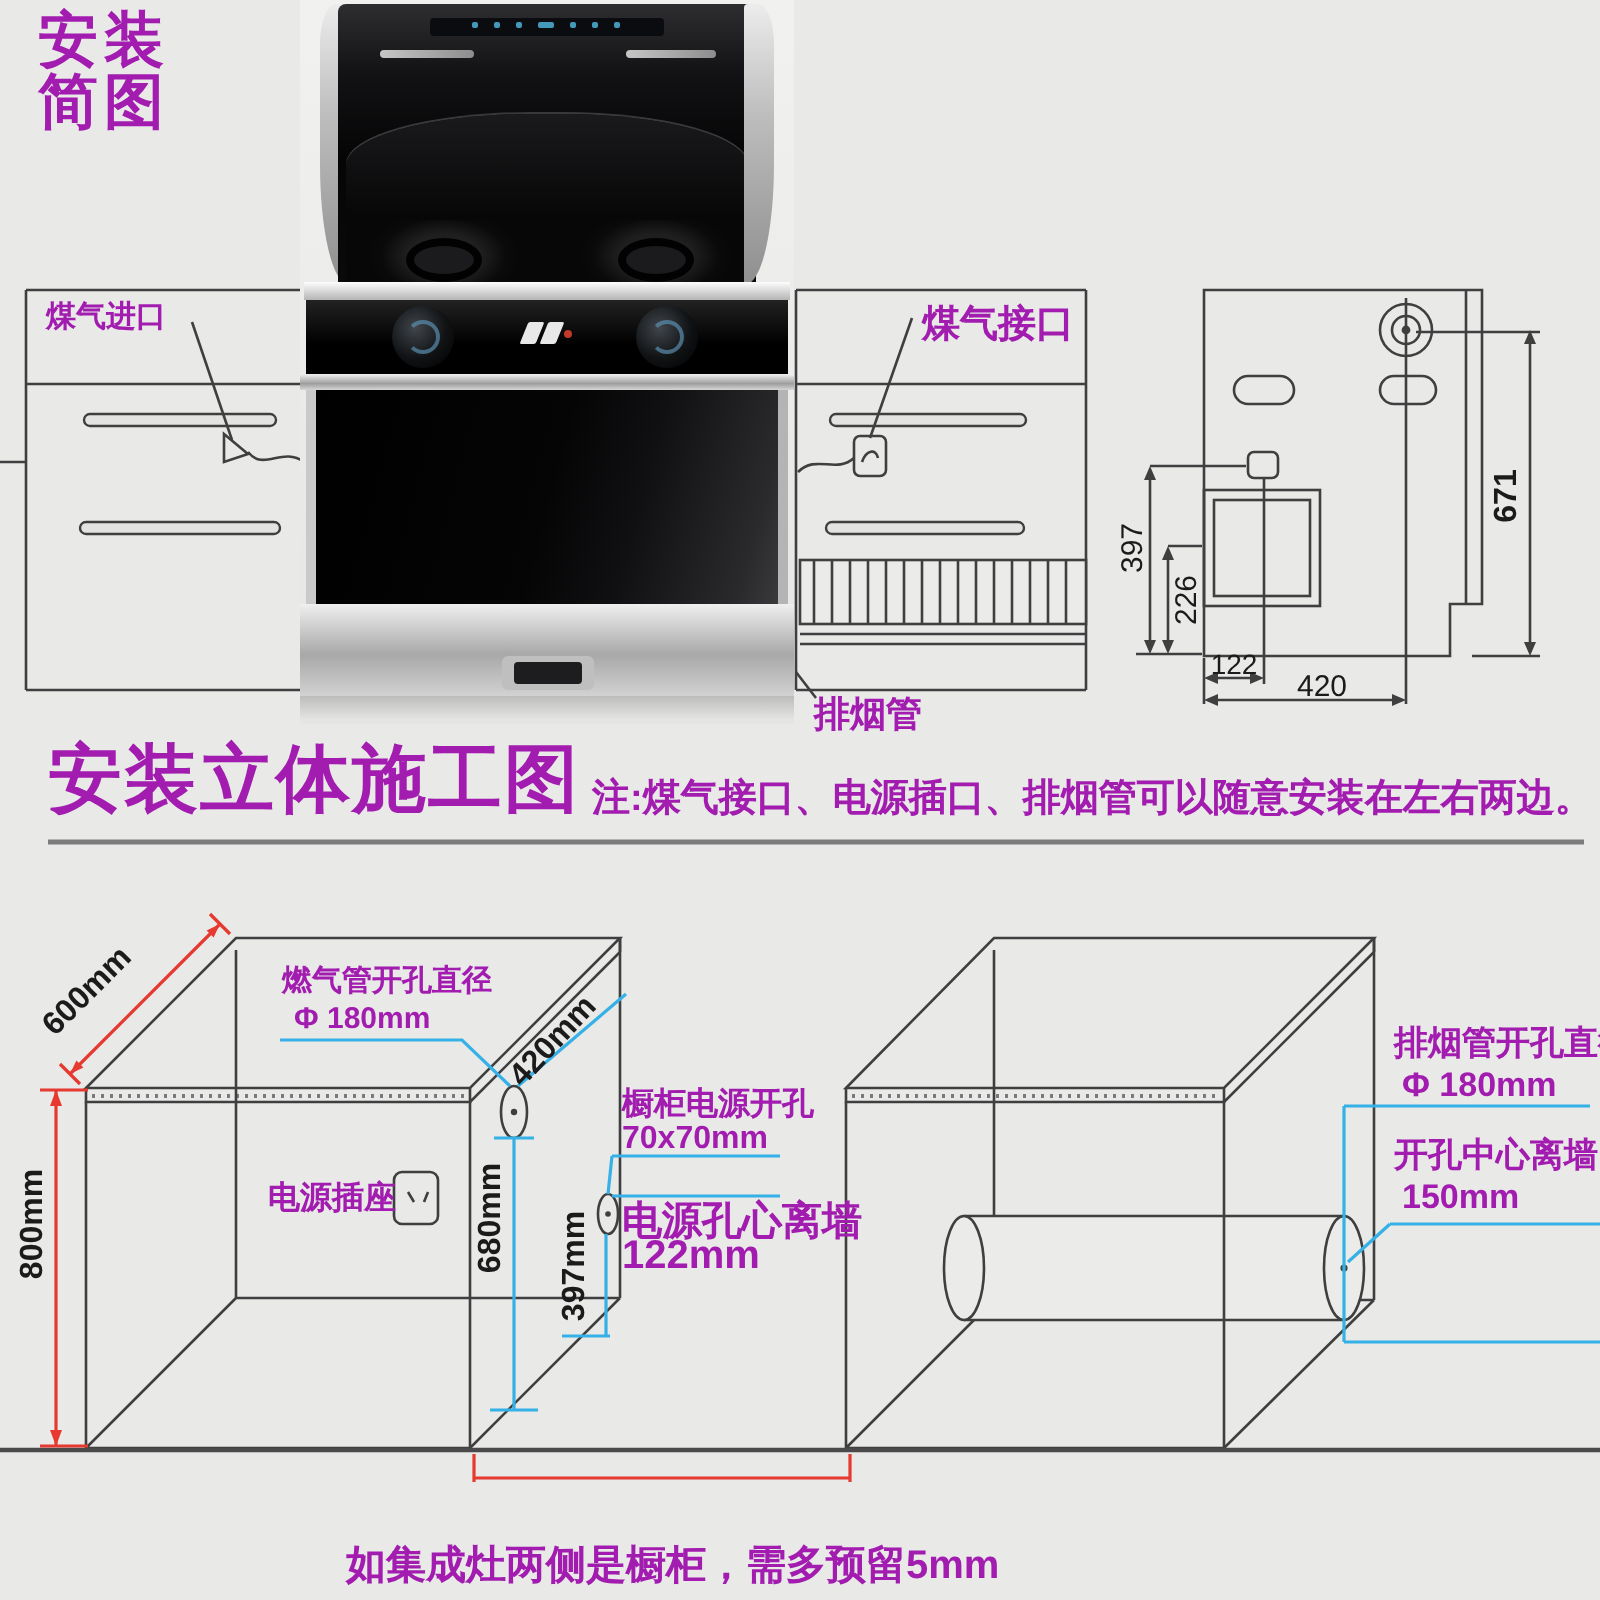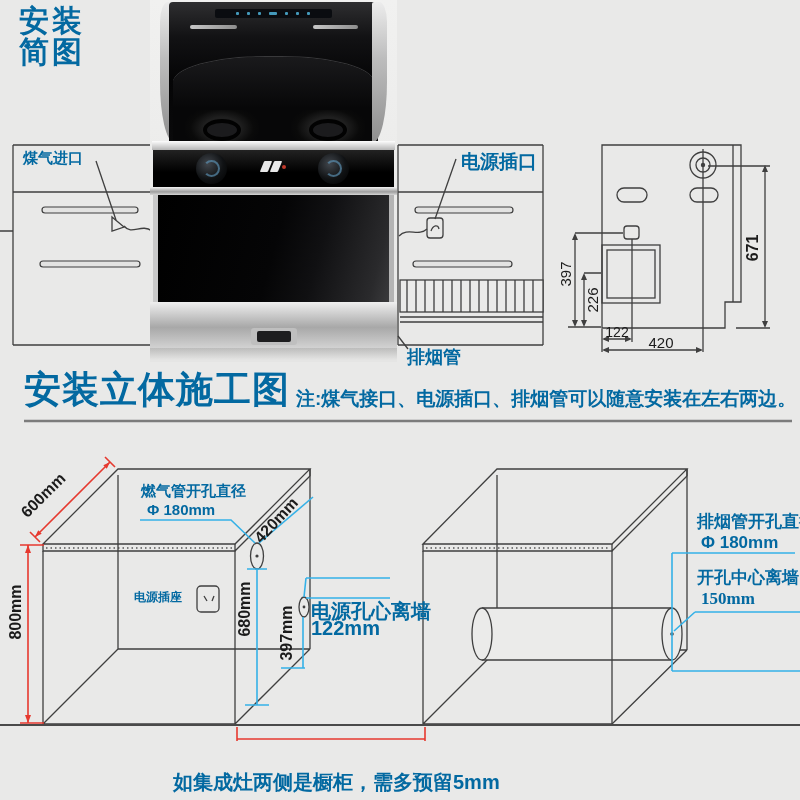--- a/index.html
+++ b/index.html
@@ -1,19 +1,19 @@
 <!DOCTYPE html>
 <html><head>
 <meta charset="utf-8">
 <style>
   html,body{margin:0;padding:0;}
   #stage{position:relative;width:800px;height:800px;background:#e9e9e8;overflow:hidden;
          font-family:"Liberation Sans","DejaVu Sans",sans-serif;color:#1b1b1b;}
   #linework{position:absolute;left:0;top:0;z-index:1;}
-  .lbl{position:absolute;z-index:3;white-space:nowrap;color:#0369a1;}
+  .lbl{position:absolute;z-index:3;white-space:nowrap;color:#a21caf;}
   .ln{stroke:#3f3f3f;fill:none;stroke-width:1.3;}
   .lnthick{stroke:#4a4a4a;fill:none;stroke-width:2.2;}
   .fillit{fill:#3f3f3f;stroke:none;}
   .dot{stroke:#7a7a7a;stroke-width:2;stroke-dasharray:1.5 3;fill:none;}
   .bl{stroke:#35b1e7;fill:none;stroke-width:1.6;}
   .rd{stroke:#e6392f;fill:none;stroke-width:1.6;}
   .rdf{fill:#e6392f;stroke:none;}
   .handlebar{fill:#e3e3e2;stroke:#3f3f3f;stroke-width:1.2;}
   .bgfill{fill:#ebebea;}
   text{fill:#1b1b1b;font-family:"Liberation Sans","DejaVu Sans",sans-serif;}
@@ -23,25 +23,25 @@
 
   
   #t-title{left:19px;top:5px;font-size:30px;font-weight:700;line-height:31px;letter-spacing:3px;}
   #lb-gas{left:23px;top:149px;font-size:15px;font-weight:700;}
   #lb-power{left:461px;top:149px;font-size:19px;font-weight:700;}
   #lb-duct{left:407px;top:345px;font-size:18px;font-weight:700;}
   #mid-title{left:24px;top:365px;font-size:37px;font-weight:700;letter-spacing:1px;}
   #mid-note{left:296px;top:386px;font-size:19px;font-weight:700;}
   #lb-gashole{left:141px;top:481px;font-size:15px;font-weight:700;line-height:19px;}
   #lb-gashole .l2{padding-left:6px;}
-  #lb-socket{left:134px;top:589px;font-size:12px;font-weight:700;}
+  #lb-socket{left:134px;top:589px;font-size:16px;font-weight:700;}
   #lb-chole{left:311px;top:544px;font-size:16px;font-weight:700;line-height:17px;}
   #lb-cdist{left:311px;top:603px;font-size:20px;font-weight:700;line-height:17px;}
   .rlab{left:697px;font-size:17px;font-weight:700;line-height:21px;}
-  #lb-rexhaust{top:511px;} #lb-rwall{top:567px;font-family:Liberation Serif, serif;} #lb-rbase{top:621px;}
+  #lb-rexhaust{top:511px;} #lb-rwall{top:567px;} #lb-rbase{top:621px;}
   .rlab .l2{padding-left:4px;}
   #lb-gap{left:229px;top:744px;font-size:16px;font-weight:700;}
   #lb-footer{left:173px;top:769px;font-size:20px;font-weight:700;}
 
   
   #appliance{position:absolute;left:150px;top:0;width:247px;height:362px;z-index:2;
     background:linear-gradient(180deg,#f1f1f0,#e9e9e8 70%,#e5e5e4);}
   .hood{position:absolute;left:10px;right:10px;top:2px;height:140px;}
   .pillar{position:absolute;top:0;width:15px;height:140px;
     background:linear-gradient(180deg,#ececec,#bdbdbd 40%,#8f8f8f);}
@@ -238,32 +238,36 @@
     </div>
     <div class="shadow"></div>
   </div>
 
   <div class="lbl" id="t-title">
     <div>安装</div>
     <div>简图</div>
   </div>
 
   <div class="lbl" id="lb-gas">煤气进口</div>
-  <div class="lbl" id="lb-power">电源插口</div>
+  <div class="lbl" id="lb-power">煤气接口</div>
   <div class="lbl" id="lb-duct">排烟管</div>
 
   <div class="lbl" id="mid-note">注:煤气接口、电源插口、排烟管可以随意安装在左右两边。</div>
   <div class="lbl" id="mid-title">安装立体施工图</div>
 
   <div class="lbl" id="lb-gashole">
     <div class="l1">燃气管开孔直径</div>
     <div class="l2">Φ 180mm</div>
   </div>
   <div class="lbl" id="lb-socket">电源插座</div>
 
+  <div class="lbl" id="lb-chole">
+    <div>橱柜电源开孔</div>
+    <div>70x70mm</div>
+  </div>
   <div class="lbl" id="lb-cdist">
     <div>电源孔心离墙</div>
     <div>122mm</div>
   </div>
 
   <div class="lbl rlab" id="lb-rexhaust">
     <div>排烟管开孔直径</div>
     <div class="l2">Φ 180mm</div>
   </div>
   <div class="lbl rlab" id="lb-rwall">

